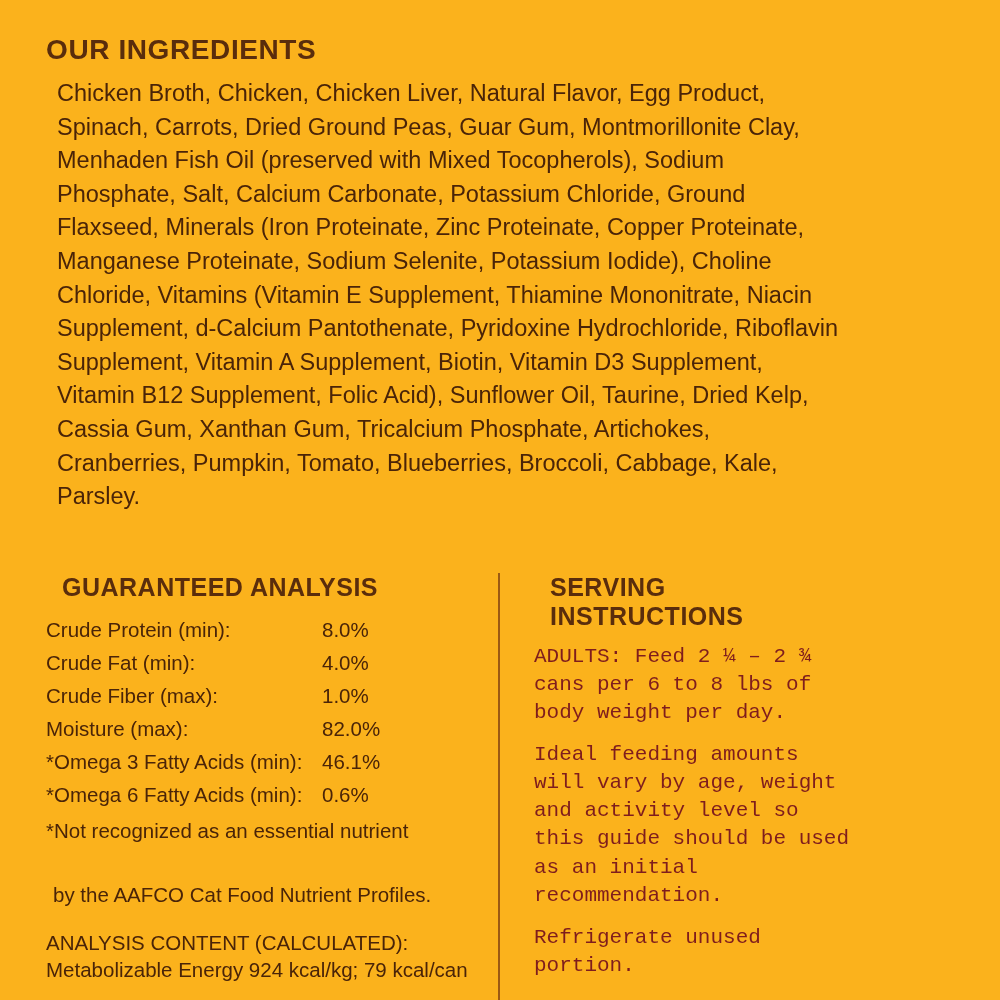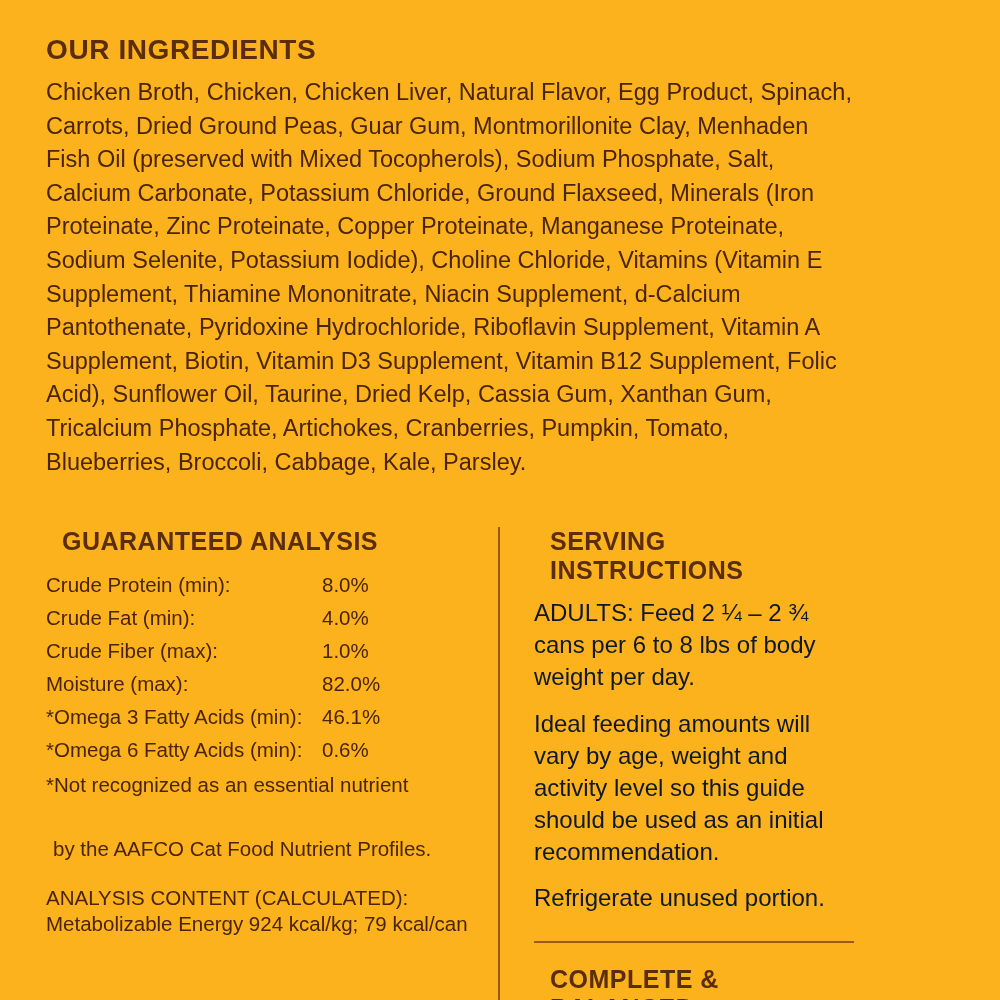--- a/index.html
+++ b/index.html
@@ -29,21 +29,21 @@
     font-weight: bold;
     letter-spacing: 0.6px;
     color: #5A2D0C;
     margin: 0 0 10px 0;
     text-transform: uppercase;
   }
   .ingredients-body {
     font-size: 23.5px;
     line-height: 1.43;
     color: #4A2408;
-    margin: 0;
+    margin: 11px;
     text-align: left;
   }
 
   .divider-h {
     height: 2px;
     background: #8A4A12;
     opacity: 0.85;
     margin: 26px 0 0 0;
   }
 
@@ -111,24 +111,25 @@
 
   .calorie {
     font-size: 20.5px;
     line-height: 1.3;
     margin: 22px 0 0 0;
     color: #4A2408;
   }
 
   
   .serving-p {
-    font-size: 24px;
+    font-size: 21px;
     line-height: 1.34;
     margin: 0 0 14px 0;
-    color: #0f172a;
+    color: #7f1d1d;
+    font-family: Liberation Mono, monospace;
   }
   .serving-p:last-child { margin-bottom: 0; }
 
   .right-divider {
     height: 2px;
     background: #8A4A12;
     opacity: 0.85;
     margin: 26px 0 22px 0;
   }
   .balanced-text {

